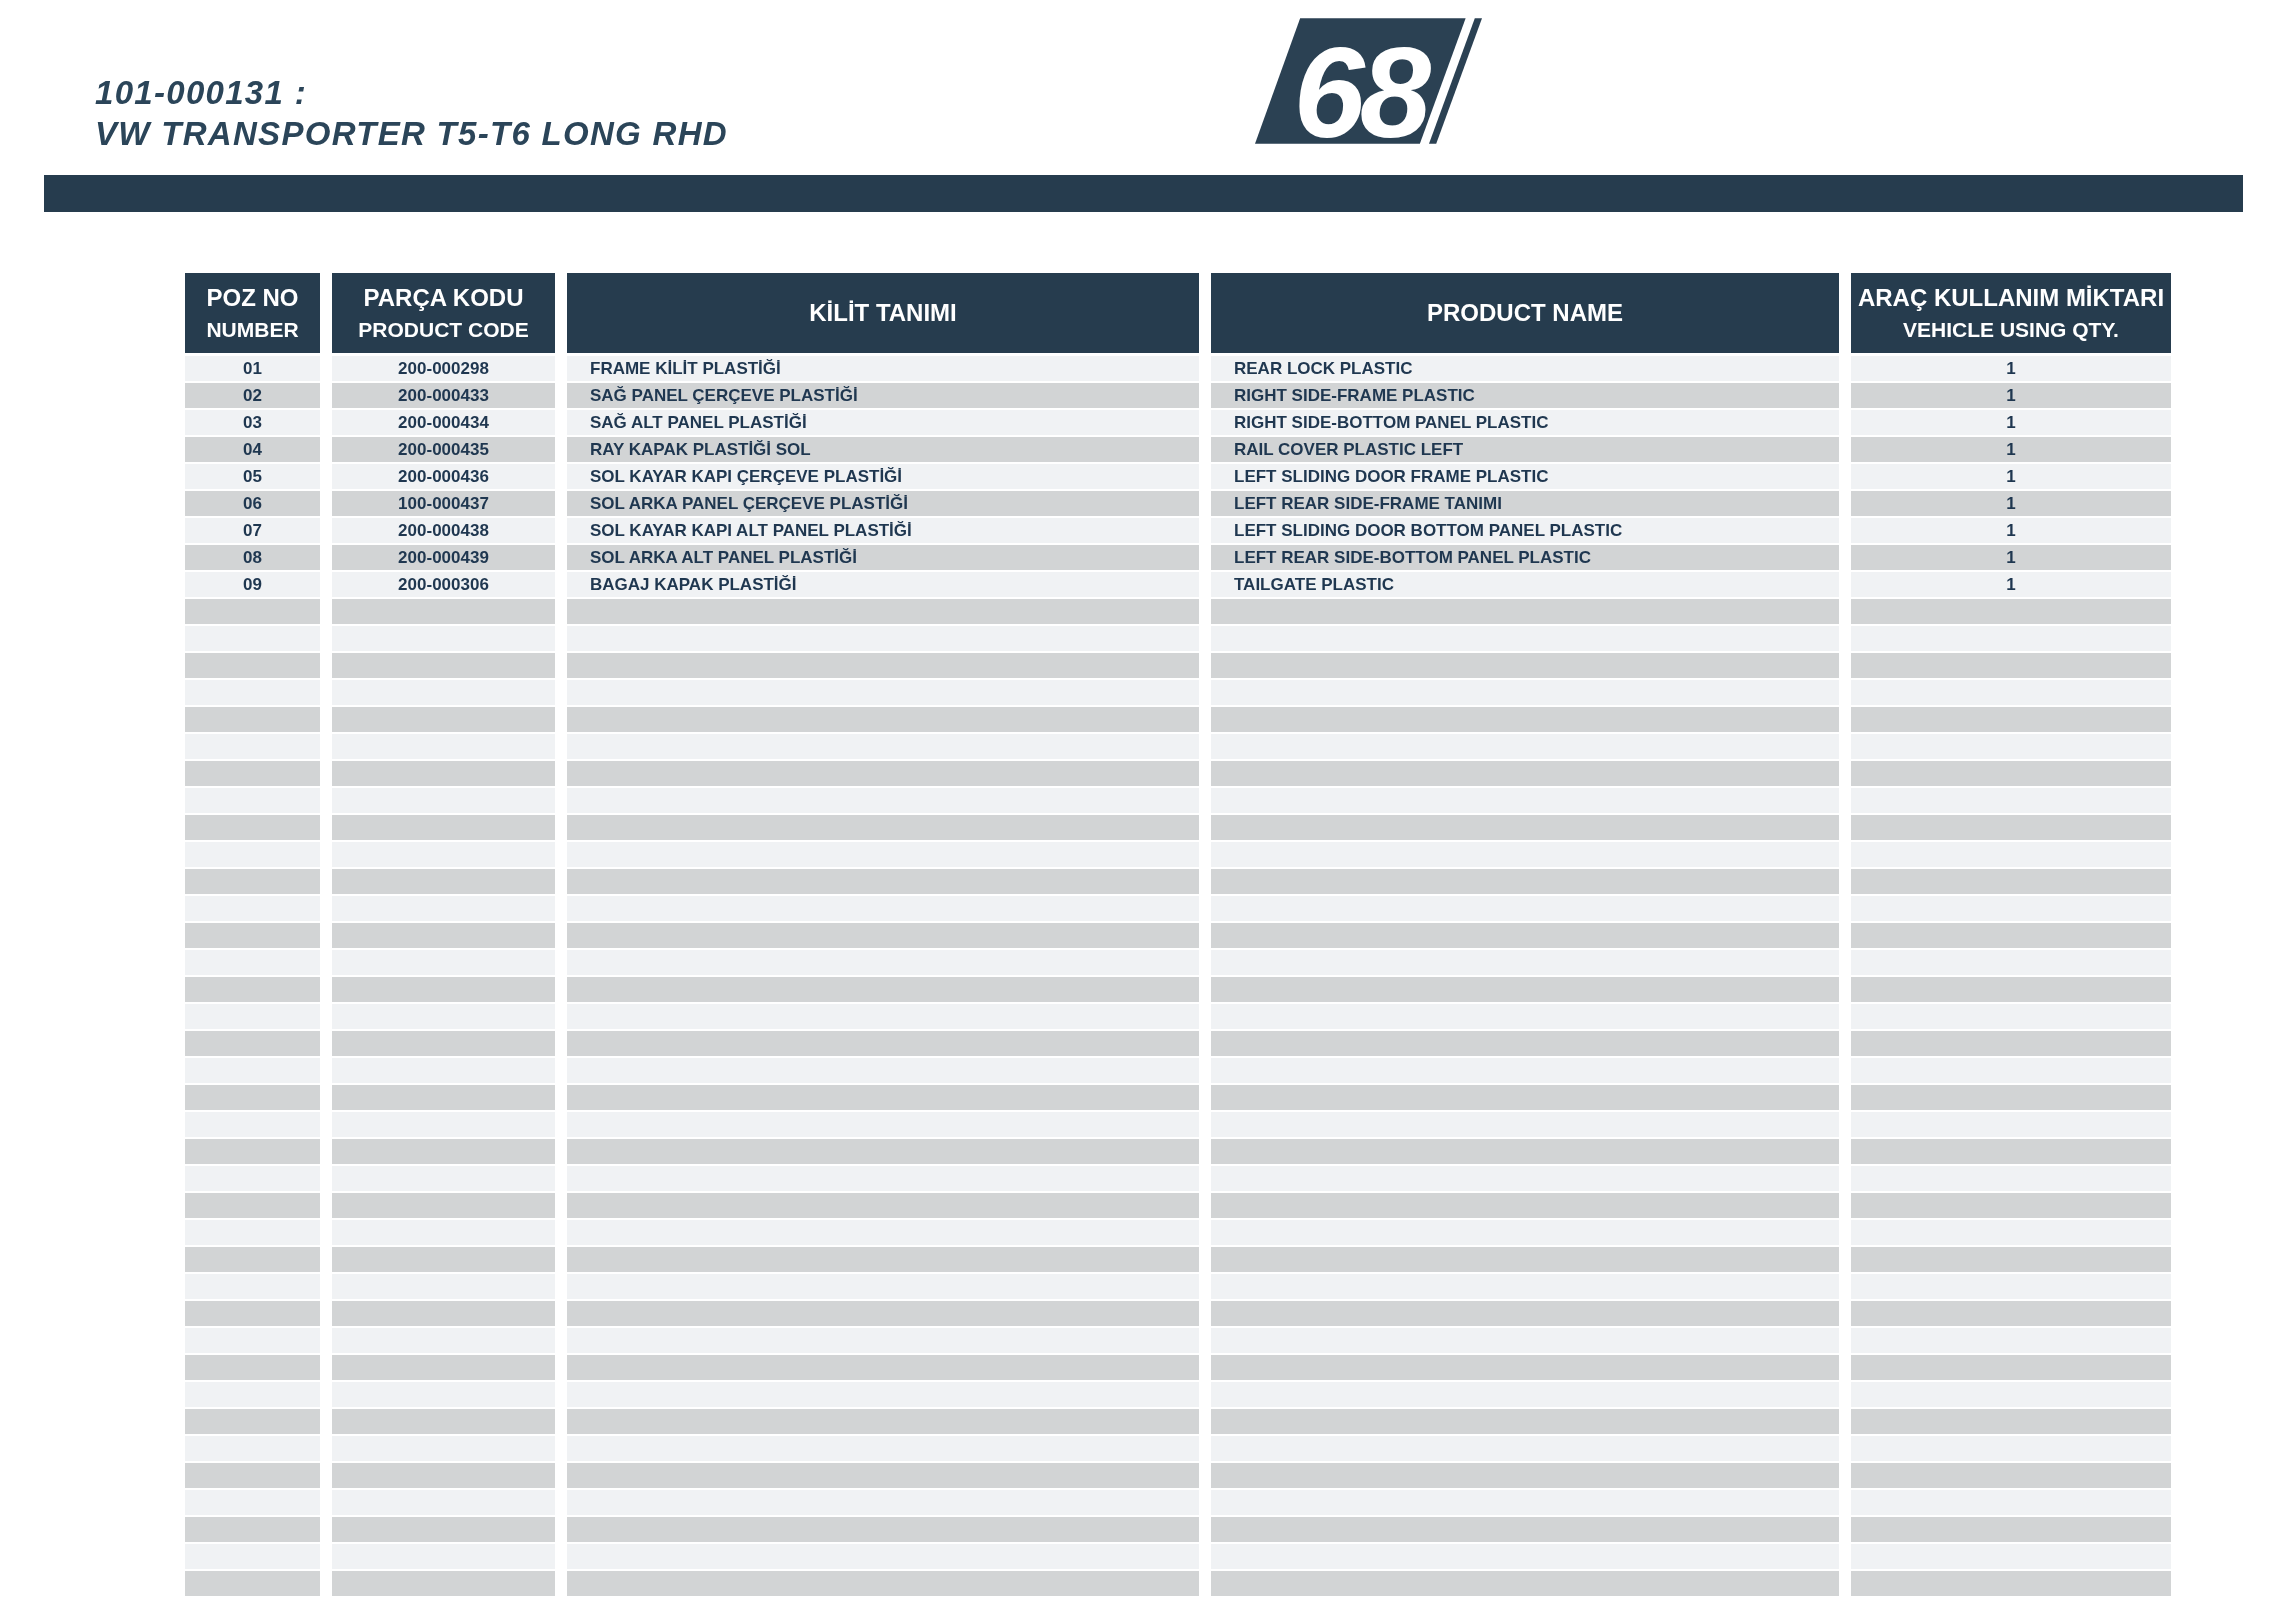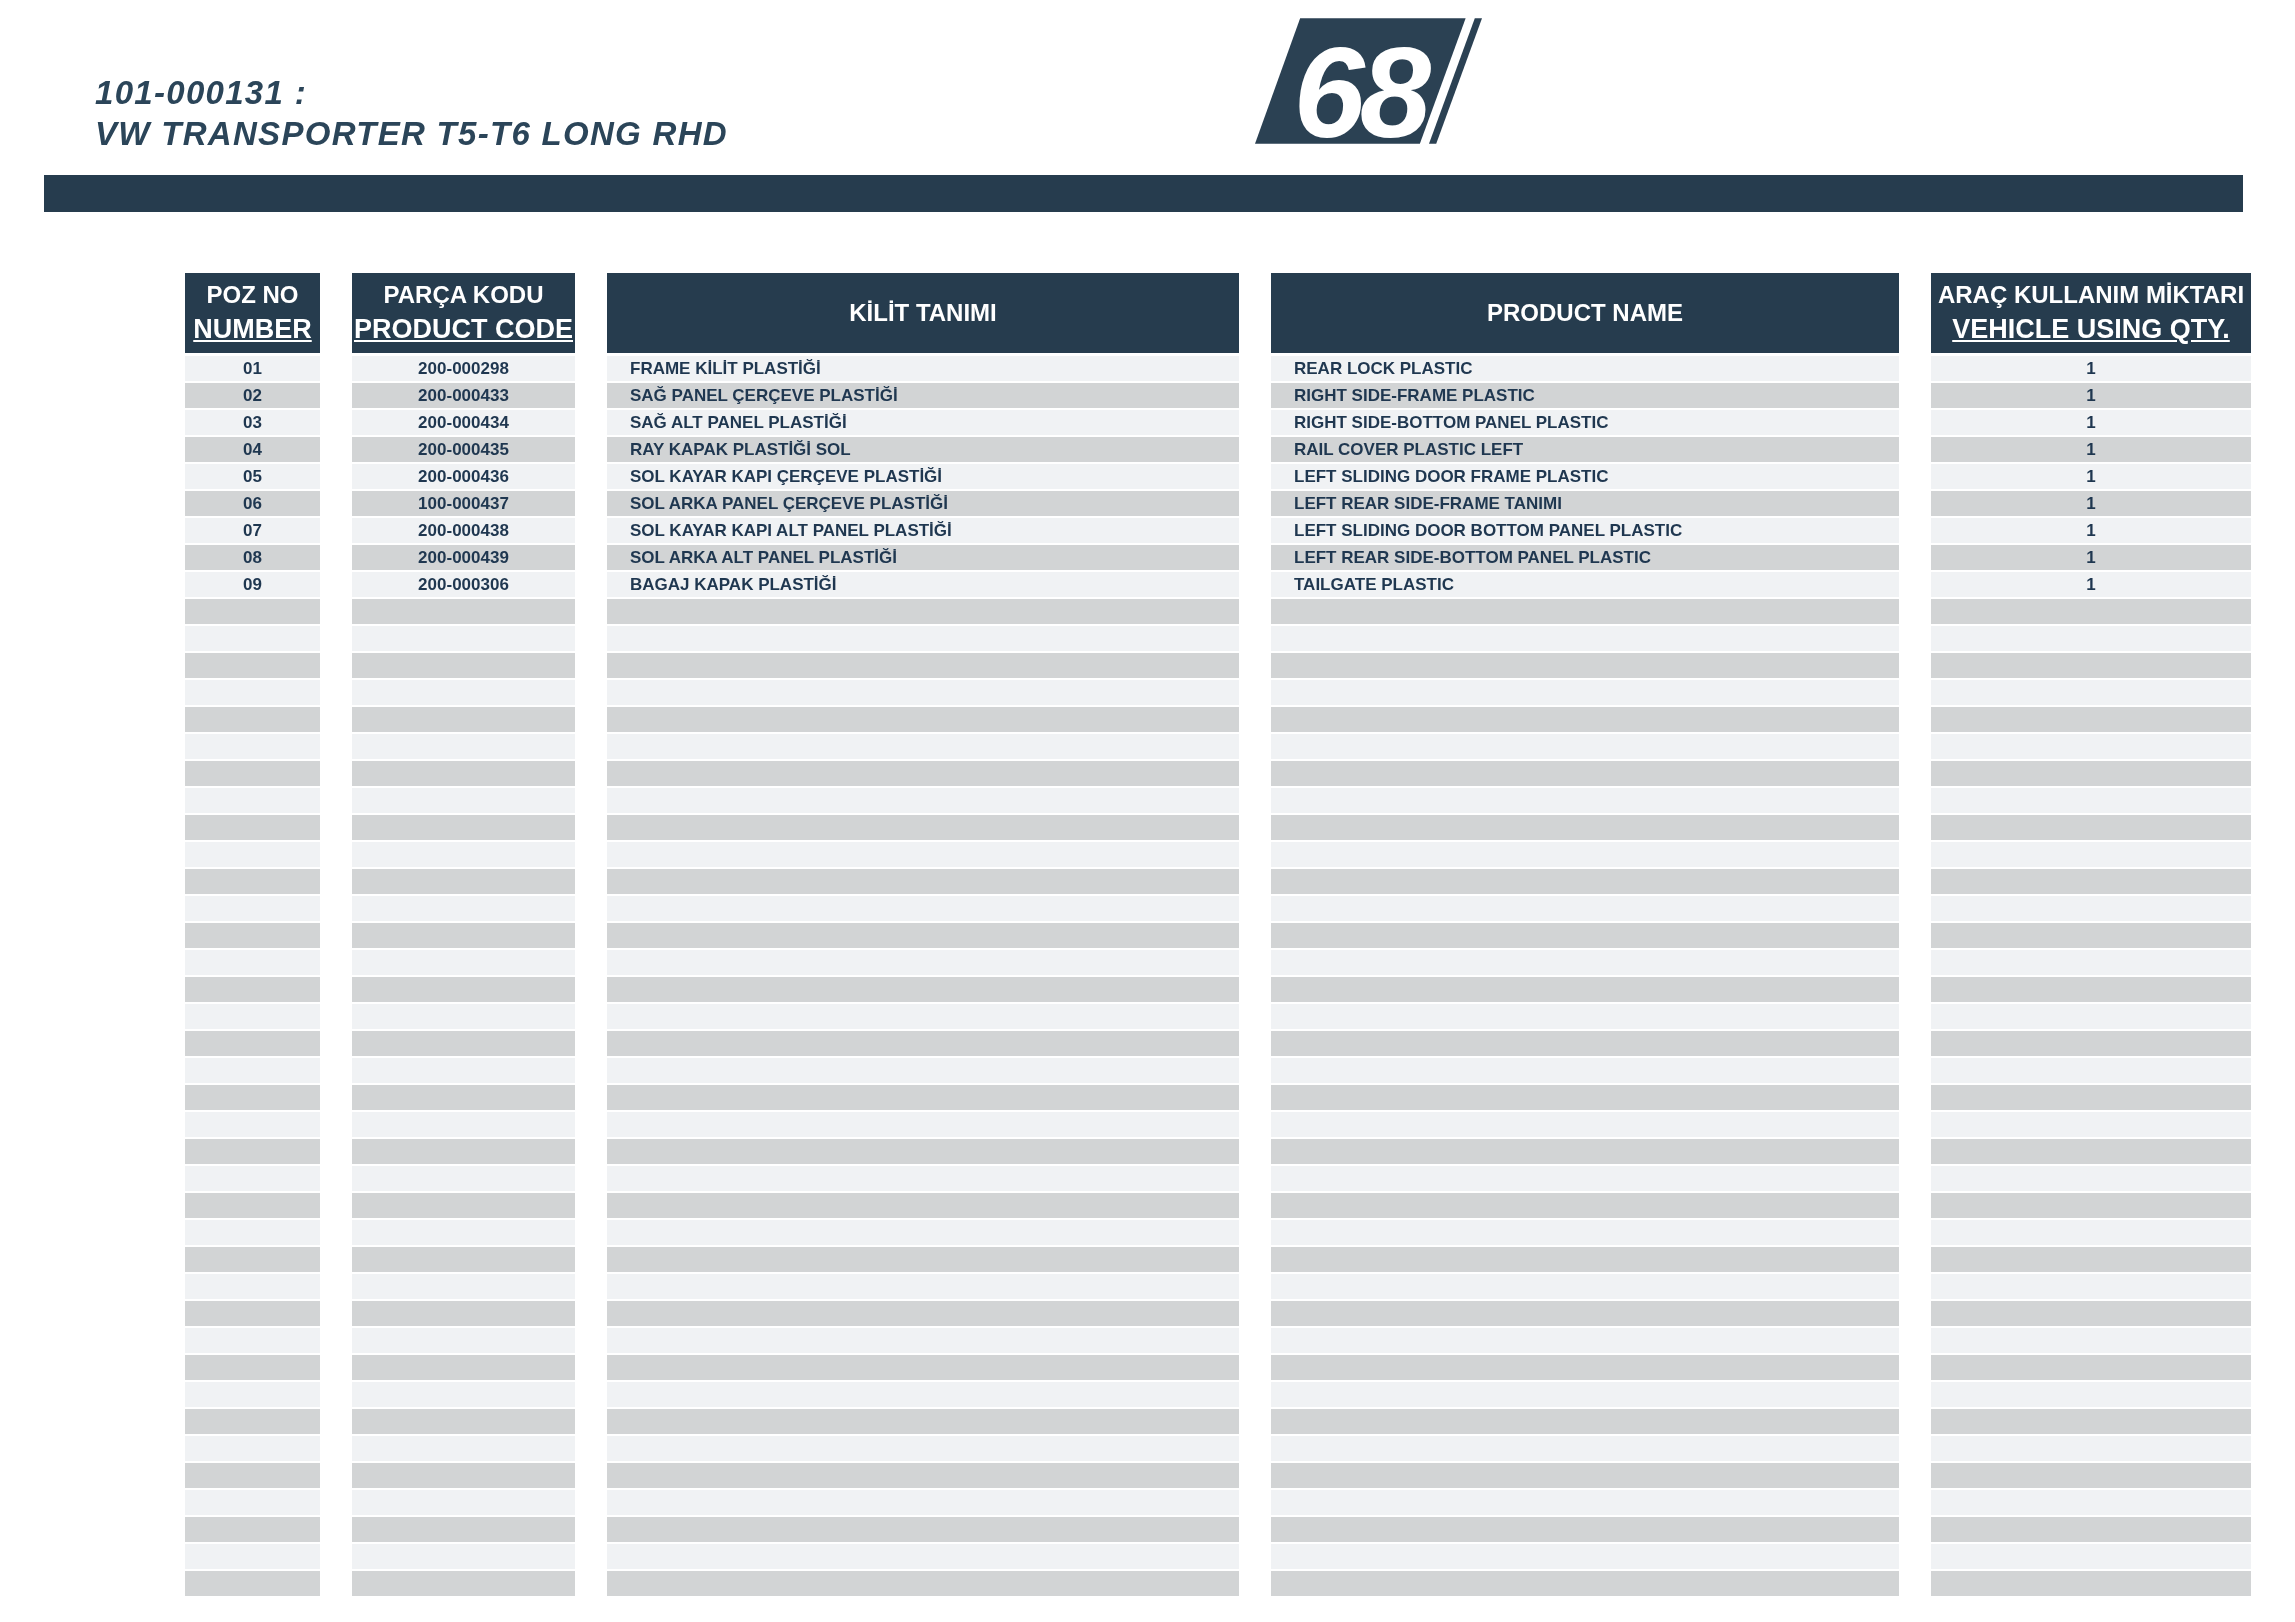--- a/index.html
+++ b/index.html
@@ -35,34 +35,34 @@
     position:absolute;left:44px;top:175px;
     width:2199px;height:37px;
     background:var(--navy);
   }
   .parts-table{
     position:absolute;left:185px;top:273px;width:2007px;
   }
   .grid{
     display:grid;
     grid-template-columns:135px 223px 632px 628px 320px;
-    column-gap:32px;
+    column-gap:12px;
   }
   .thead .cell{
     background:var(--navy);
     color:var(--header-text);
     height:80px;
     display:flex;flex-direction:column;
     align-items:center;justify-content:center;
     row-gap:8.5px;
     font-weight:bold;
     text-align:center;
   }
   .h1{font-size:24px;line-height:1;}
-  .h2{font-size:27px;line-height:1;text-decoration:underline;}
+  .h2{font-size:21px;line-height:1;}
   .tbody{
     display:flex;flex-direction:column;
     row-gap:1.5px;
     margin-top:2.6px;
   }
   .row{height:25.5px;}
   .row .cell{
     display:flex;align-items:center;justify-content:center;
     font-weight:bold;font-size:17px;
     color:var(--text-navy);

